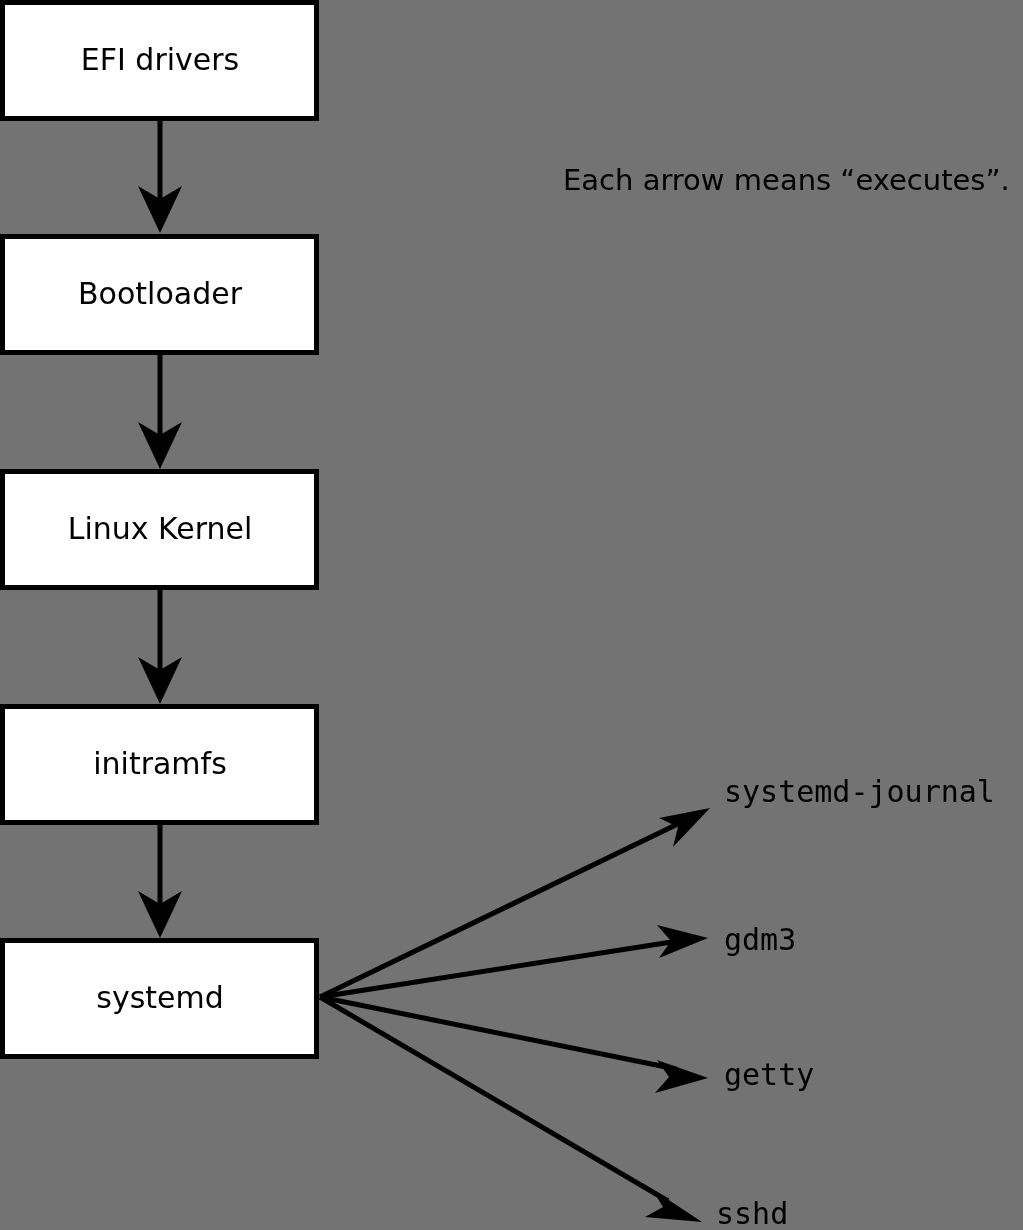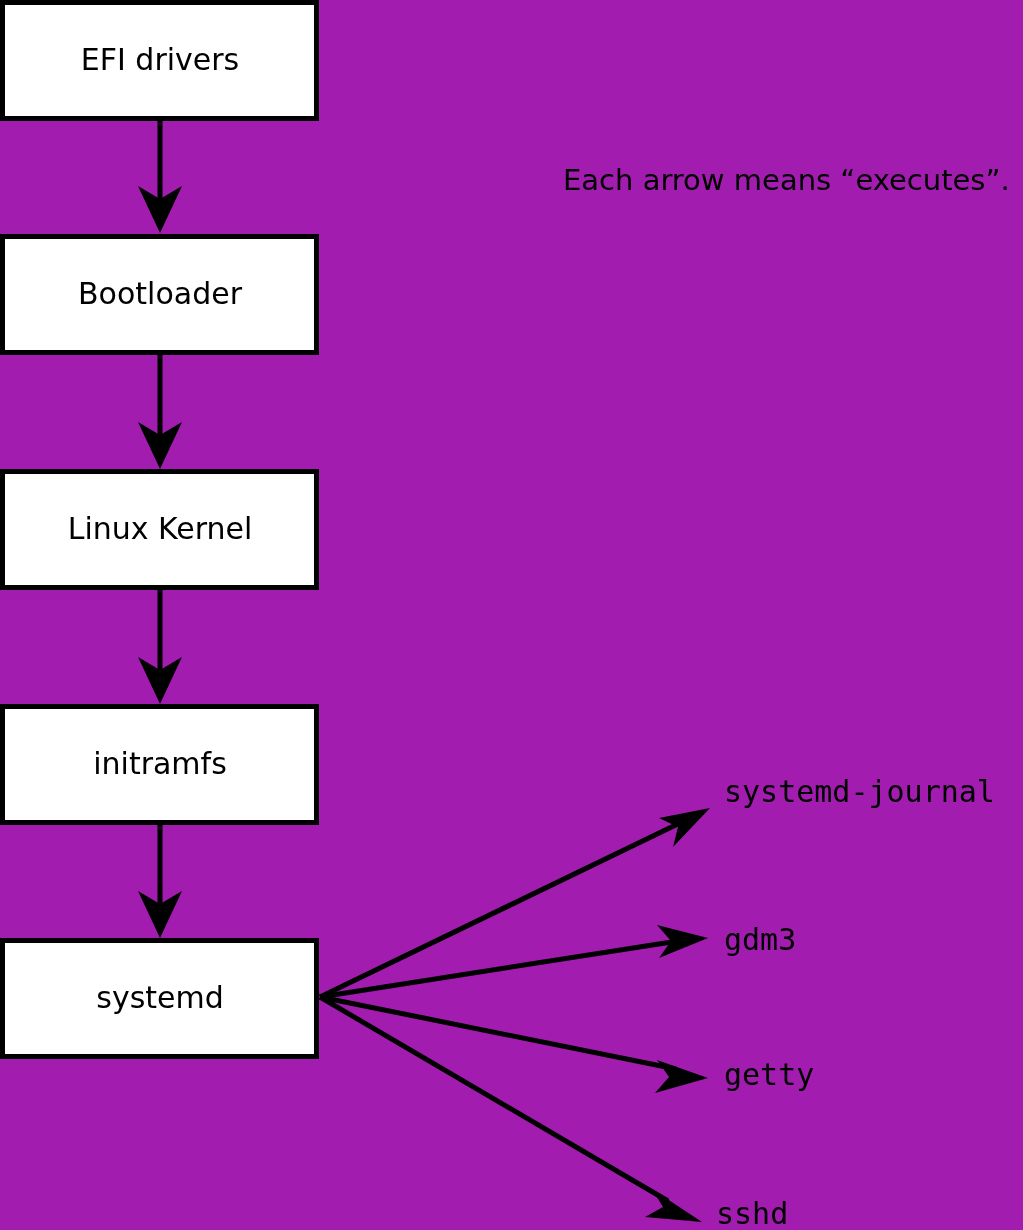--- a/index.html
+++ b/index.html
@@ -10,21 +10,21 @@
   body {
     width: 1023px;
     height: 1230px;
     overflow: hidden;
     font-family: "DejaVu Sans", sans-serif;
   }
   #diagram-root {
     position: relative;
     width: 1023px;
     height: 1230px;
-    background: #a21caf;
+    background: #737373;
   }
   svg#boot-diagram {
     display: block;
     width: 1023px;
     height: 1230px;
   }
   .box-rect {
     fill: #ffffff;
     stroke: #000000;
     stroke-width: 5;

